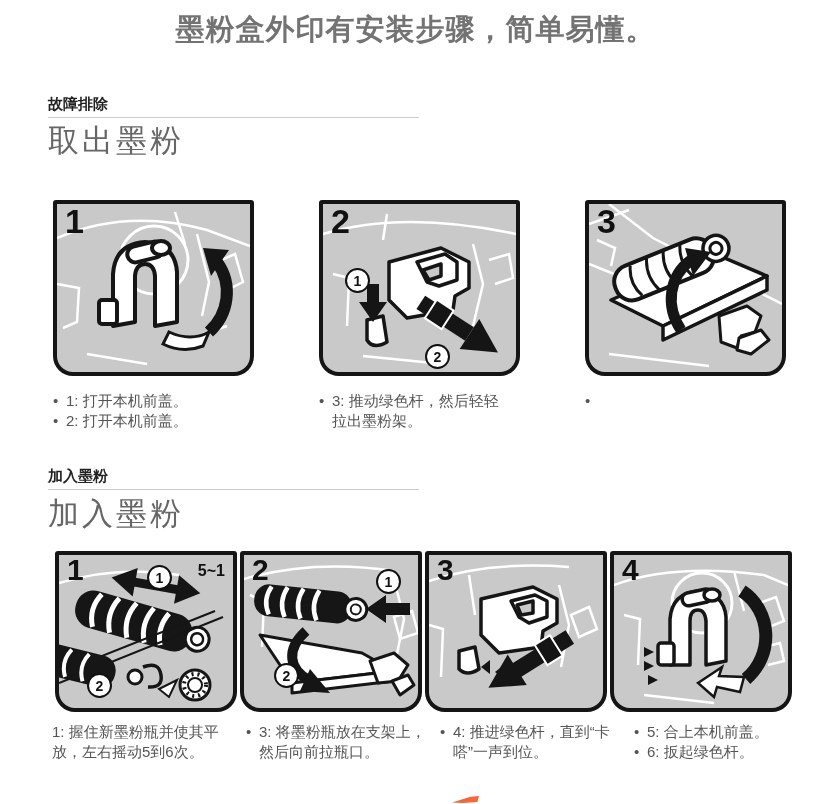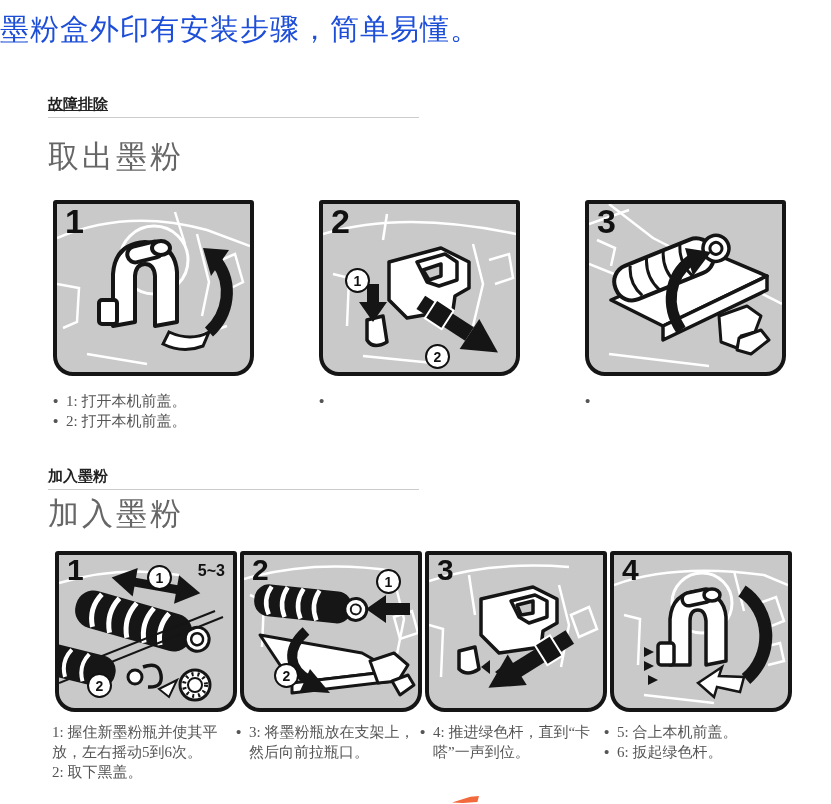--- a/index.html
+++ b/index.html
@@ -4,21 +4,21 @@
 <style>
   html,body{margin:0;padding:0;}
   body{
     width:831px;height:804px;position:relative;overflow:hidden;
     background:#ffffff;
     font-family:"Liberation Sans", sans-serif;
     color:#222;
   }
   .page-title{
     position:absolute;left:0;top:10px;width:831px;
-    text-align:left;font-size:29px;font-weight:normal;color:#1d4ed8;
+    text-align:center;font-size:29px;font-weight:bold;color:#737373;
     letter-spacing:1px;
   }
   .section-label{
     position:absolute;left:48px;font-size:15px;font-weight:bold;color:#222;
   }
   .section-rule{
     position:absolute;left:48px;width:371px;height:0;
     border:none;border-top:1px solid #cccccc;margin:0;
   }
   .section-heading{
@@ -43,40 +43,40 @@
   .row2 .panel-num{font-size:30px;}
   .badge{
     position:absolute;width:21px;height:21px;border-radius:50%;
     background:#fff;border:2.5px solid #111;color:#111;
     font-size:14px;font-weight:bold;display:flex;align-items:center;justify-content:center;
   }
   .shake-label{position:absolute;font-size:16px;font-weight:bold;color:#111;}
   .caption-row{position:absolute;display:flex;}
   .caps1{left:53px;top:391px;gap:65px;}
   .caps1 .cap{width:201px;}
-  .caps2{left:52px;top:722px;gap:2px;}
+  .caps2{left:52px;top:722px;gap:12px;}
   .caps2 .cap{width:182px;}
   .cap{font-size:15px;color:#555;line-height:20px;}
   .cap-item{display:flex;}
   .cap-item .bullet{width:13px;flex:none;}
-  .cap-item .txt{max-width:167px;font-family:Liberation Serif, serif;}
+  .cap-item .txt{max-width:167px;}
   .orange-swoosh{
     position:absolute;left:452px;top:796px;width:27px;height:7px;
     background:#f2693b;
     clip-path:polygon(0 92%, 68% 12%, 100% 0, 94% 86%, 40% 100%);
   }
 </style>
 </head>
 <body>
 
 <div class="page-title">墨粉盒外印有安装步骤，简单易懂。</div>
 
-<div class="section-label" style="top:95px;text-decoration:underline;">故障排除</div>
+<div class="section-label" style="top:95px;">故障排除</div>
 <hr class="section-rule" style="top:117px;">
-<div class="section-heading" style="top:136px;font-family:Liberation Mono, monospace;">取出墨粉</div>
+<div class="section-heading" style="top:120px;font-family:Liberation Mono, monospace;">取出墨粉</div>
 
 <div class="panel-row row1">
 
   <figure class="panel" style="margin:0">
     <svg class="art" viewBox="0 0 193 168" preserveAspectRatio="none">
       <g stroke="#ffffff" stroke-width="2.5" fill="none">
         <path d="M0,34 Q70,4 150,26 L193,42"></path>
         <path d="M118,8 L128,40"></path>
         <path d="M140,30 L152,78 L145,112"></path>
         <path d="M155,60 L178,50 L186,78 L166,88"></path>
@@ -167,20 +167,21 @@
       <span class="txt">1: 打开本机前盖。</span>
     </div>
     <div class="cap-item">
       <span class="bullet">•</span>
       <span class="txt">2: 打开本机前盖。</span>
     </div>
   </div>
   <div class="cap">
     <div class="cap-item">
       <span class="bullet">•</span>
+      <span class="txt">3: 推动绿色杆，然后轻轻拉出墨粉架。</span>
     </div>
   </div>
   <div class="cap">
     <div class="cap-item">
       <span class="bullet">•</span>
     </div>
   </div>
 </div>
 
 <div class="section-label" style="top:467px;">加入墨粉</div>
@@ -214,21 +215,21 @@
       <polygon points="100,134 118,125 110,142" fill="#ffffff" stroke="#151515" stroke-width="2"></polygon>
       <g>
         <circle cx="136" cy="130" r="15" fill="#ffffff" stroke="#151515" stroke-width="3"></circle>
         <circle cx="136" cy="130" r="11" fill="none" stroke="#151515" stroke-width="4" stroke-dasharray="2 4"></circle>
         <circle cx="136" cy="130" r="7" fill="#ffffff" stroke="#151515" stroke-width="2"></circle>
       </g>
     </svg>
     <span class="panel-num">1</span>
     <span class="badge" style="left:88px;top:10px;">1</span>
     <span class="badge" style="left:28px;top:118px;">2</span>
-    <span class="shake-label" style="right:8px;top:7px;">5~3</span>
+    <span class="shake-label" style="right:8px;top:7px;">5~1</span>
   </figure>
 
   <figure class="panel" style="margin:0">
     <svg class="art" viewBox="0 0 174 153" preserveAspectRatio="none">
       <g stroke="#ffffff" stroke-width="2.5" fill="none">
         <path d="M0,24 Q70,4 150,16"></path>
         <path d="M150,24 L160,64 L152,104"></path>
         <path d="M6,40 L20,46 L18,92"></path>
         <path d="M150,62 l18,-6 l6,22 l-18,6 z"></path>
       </g>
@@ -306,23 +307,20 @@
     </svg>
     <span class="panel-num">4</span>
   </figure>
 </div>
 
 <div class="caption-row caps2">
   <div class="cap">
     <div class="cap-item">
       <span class="txt">1: 握住新墨粉瓶并使其平放，左右摇动5到6次。</span>
     </div>
-    <div class="cap-item">
-      <span class="txt">2: 取下黑盖。</span>
-    </div>
   </div>
   <div class="cap">
     <div class="cap-item">
       <span class="bullet">•</span>
       <span class="txt">3: 将墨粉瓶放在支架上，然后向前拉瓶口。</span>
     </div>
   </div>
   <div class="cap">
     <div class="cap-item">
       <span class="bullet">•</span>

